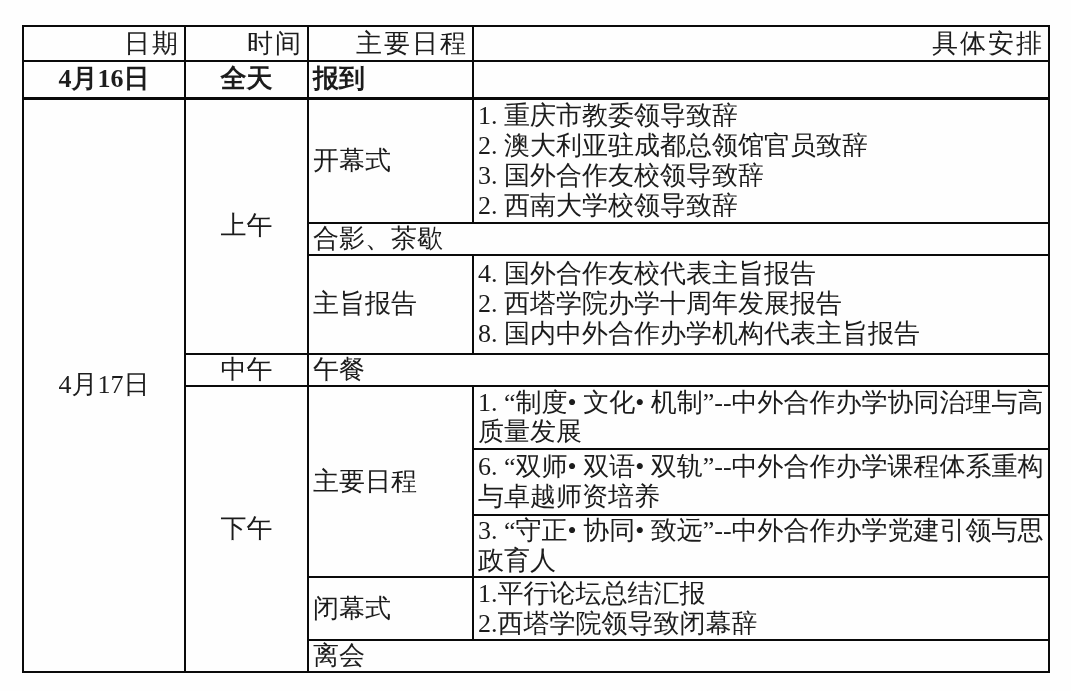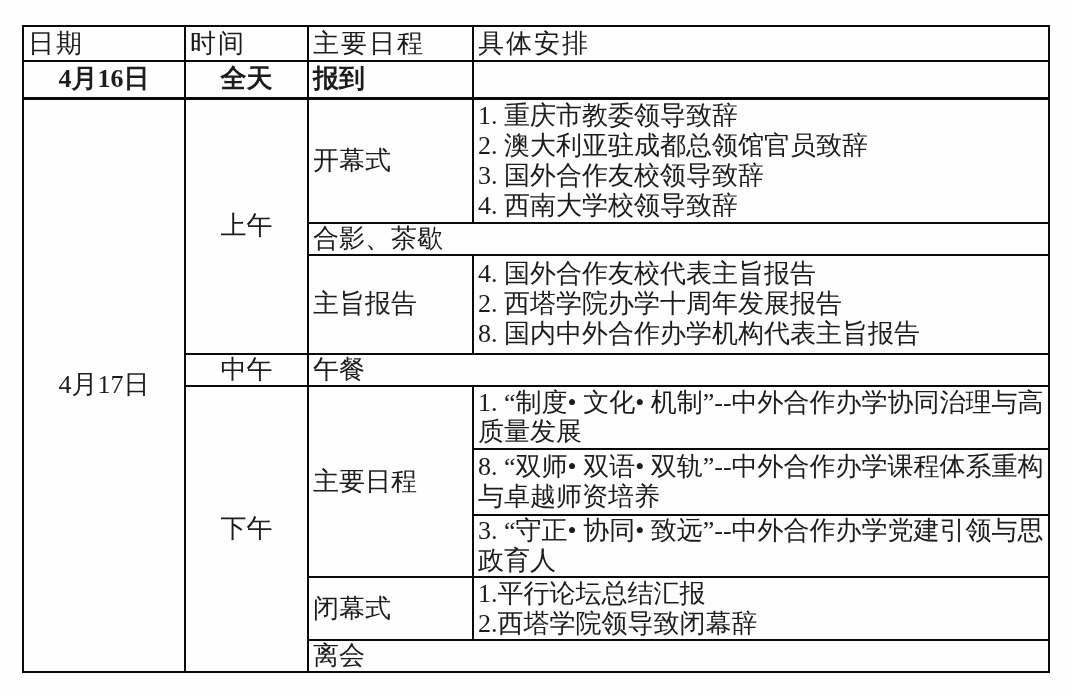--- a/index.html
+++ b/index.html
@@ -30,21 +30,21 @@
     border: 2px solid #0a0a0a;
     font-size: 26px;
     font-weight: normal;
     vertical-align: middle;
     padding: 0 4px;
     overflow: hidden;
     line-height: 1.15;
   }
   th {
     font-weight: bold;
-    text-align: left;
+    text-align: right;
     letter-spacing: 2px;
     padding: 0;
     font-family: Liberation Serif, serif;
   }
   td.c { text-align: center; }
   td.l { text-align: left; }
   td.details { padding: 1px 4px; }
   td.details div { line-height: 30px; }
   td.wrap { line-height: 29px; padding: 0 2px 0 4px; }
   tr.head { height: 35px; }
@@ -87,21 +87,21 @@
       </tr>
 
       <tr class="r2">
         <td class="c" rowspan="9">4月17日</td>
         <td class="c" rowspan="3">上午</td>
         <td class="l">开幕式</td>
         <td class="l details">
           <div>1. 重庆市教委领导致辞</div>
           <div>2. 澳大利亚驻成都总领馆官员致辞</div>
           <div>3. 国外合作友校领导致辞</div>
-          <div>4. 西南大学校领导致辞</div>
+          <div>2. 西南大学校领导致辞</div>
         </td>
       </tr>
 
       <tr class="r3">
         <td class="l" colspan="2">合影、茶歇</td>
       </tr>
 
       <tr class="r4">
         <td class="l">主旨报告</td>
         <td class="l details">
@@ -116,21 +116,21 @@
         <td class="l" colspan="2">午餐</td>
       </tr>
 
       <tr class="r6">
         <td class="c" rowspan="5">下午</td>
         <td class="l" rowspan="3">主要日程</td>
         <td class="l wrap">1. “制度• 文化• 机制”--中外合作办学协同治理与高质量发展</td>
       </tr>
 
       <tr class="r7">
-        <td class="l wrap">8. “双师• 双语• 双轨”--中外合作办学课程体系重构与卓越师资培养</td>
+        <td class="l wrap">6. “双师• 双语• 双轨”--中外合作办学课程体系重构与卓越师资培养</td>
       </tr>
 
       <tr class="r8">
         <td class="l wrap">3. “守正• 协同• 致远”--中外合作办学党建引领与思政育人</td>
       </tr>
 
       <tr class="r9">
         <td class="l">闭幕式</td>
         <td class="l details">
           <div>1.平行论坛总结汇报</div>

